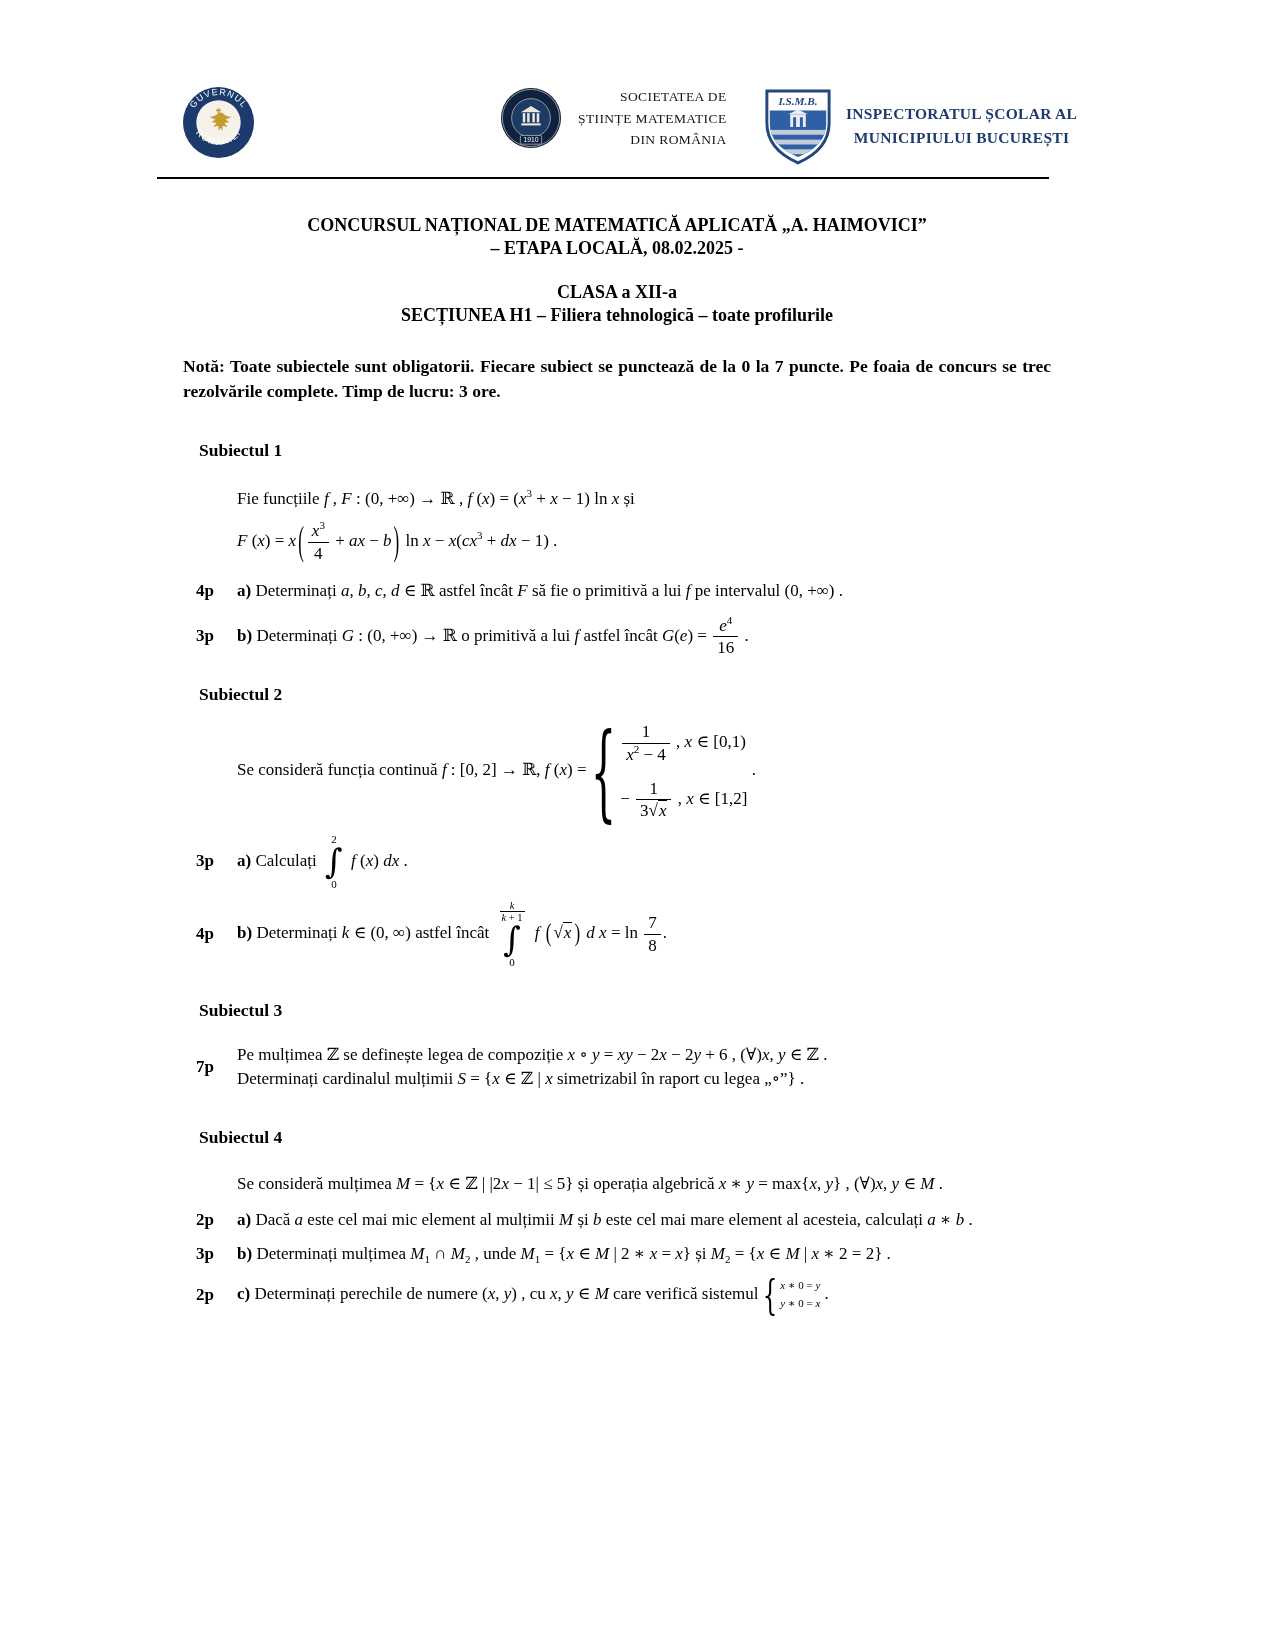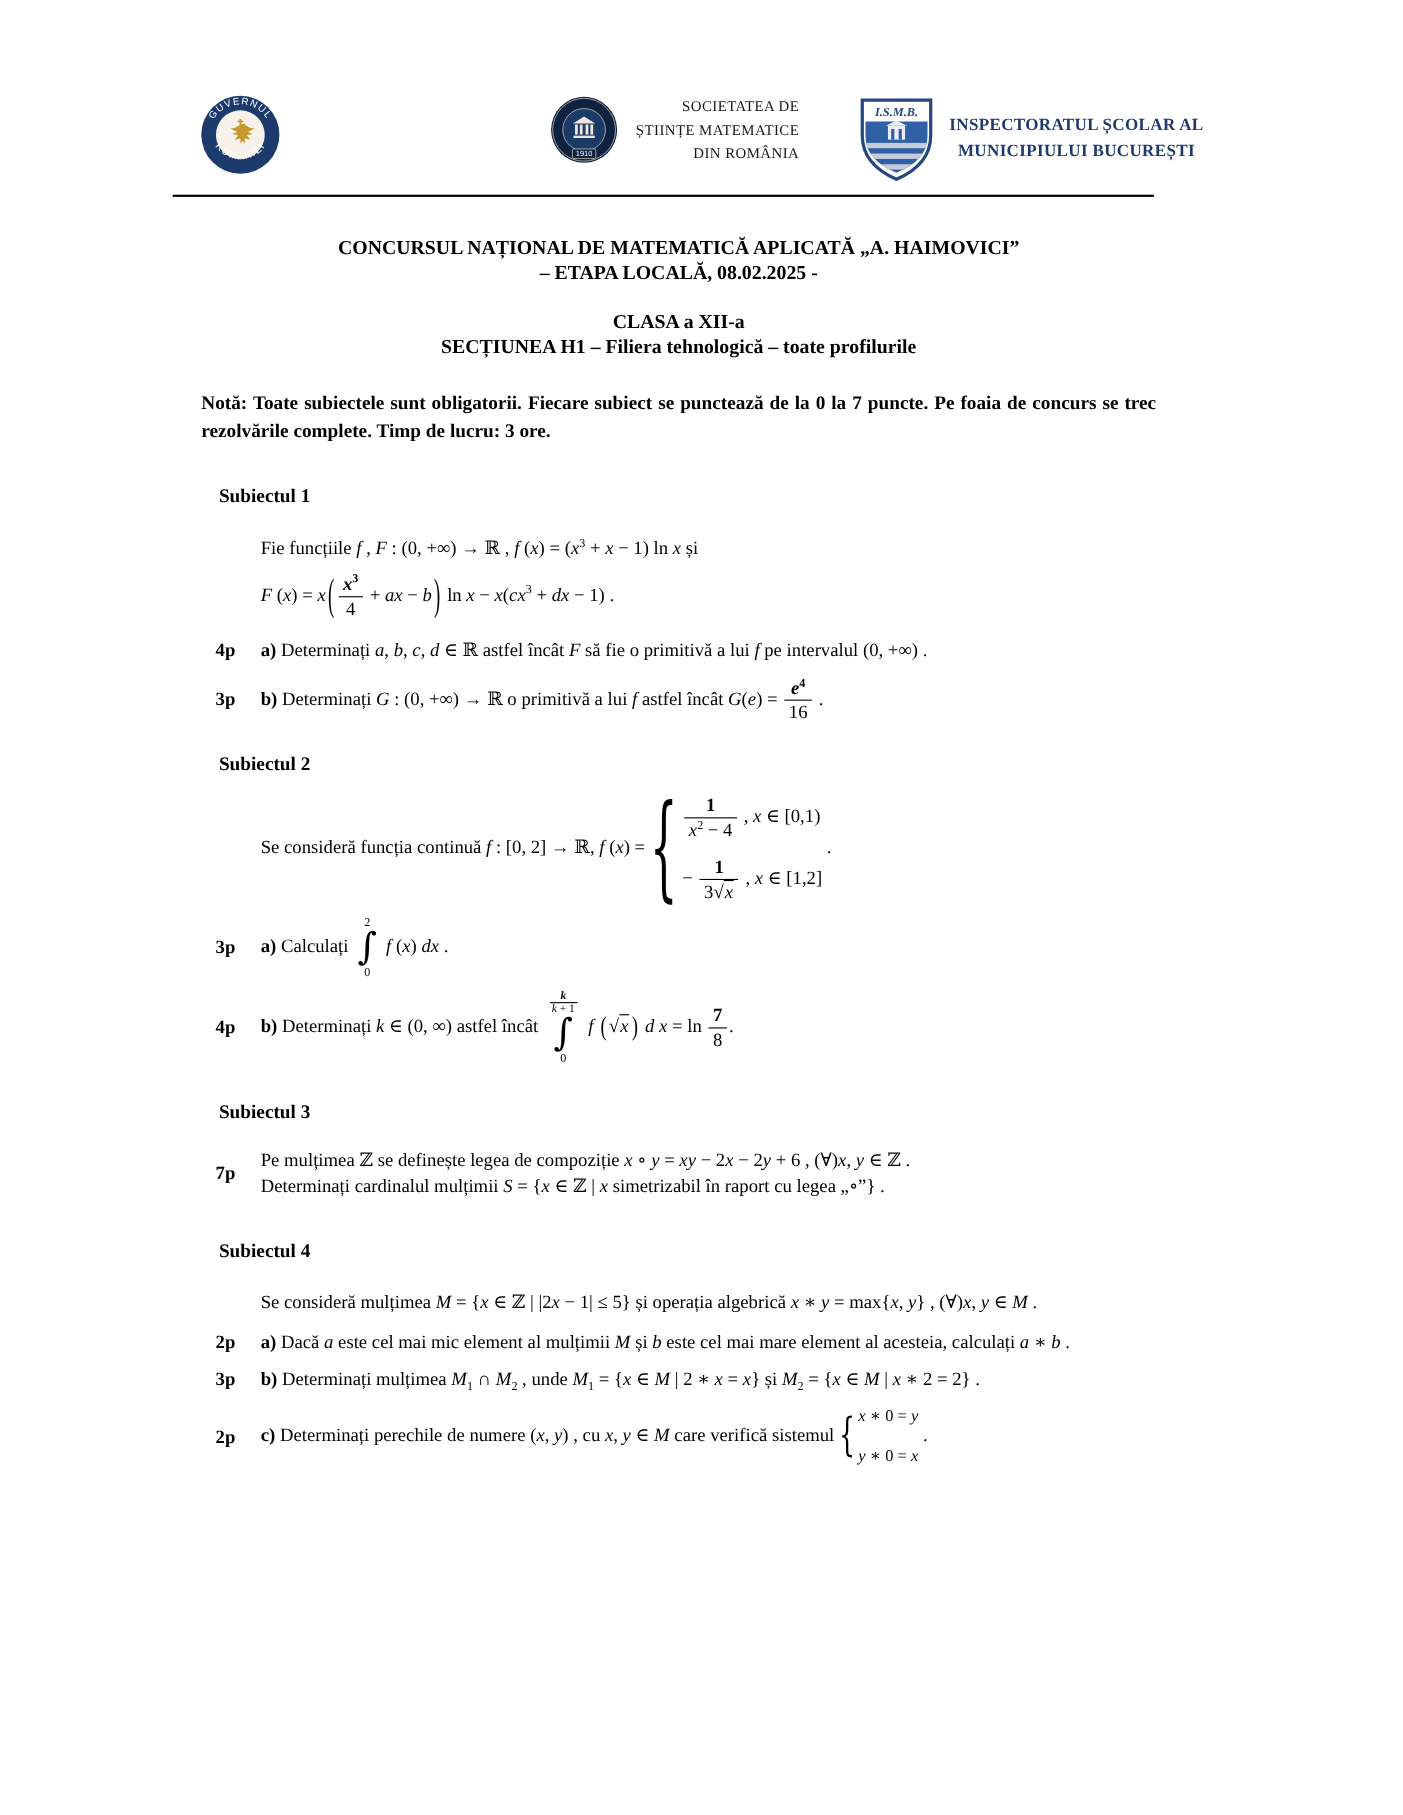--- a/index.html
+++ b/index.html
@@ -5,21 +5,21 @@
   html,body{margin:0;padding:0;background:#ffffff;}
   .page{position:relative;width:1275px;height:1650px;background:#fff;
         font-family:"Liberation Serif","DejaVu Serif",serif;color:#000;overflow:hidden;}
 
   
   .logo-wrap{position:absolute;display:flex;align-items:center;}
   .gov-wrap{left:182px;top:86px;gap:9px;}
   .gov-text{color:#1f3b6e;font-weight:600;font-size:17px;line-height:1.4;letter-spacing:.3px;}
   .ssmr-wrap{left:500px;top:86px;gap:16px;}
   .ssmr-text{color:#151515;font-size:13.5px;line-height:1.6;letter-spacing:.4px;text-align:right;}
-  .ismb-wrap{left:780px;top:86px;gap:13px;}
+  .ismb-wrap{left:763px;top:86px;gap:13px;}
   .ismb-text{color:#1f3b6e;font-weight:700;font-size:15.5px;line-height:1.55;letter-spacing:.3px;text-align:center;}
   .rule{position:absolute;left:157px;top:177px;width:892px;border:none;border-top:2px solid #000;margin:0;}
 
   
   .main{position:absolute;left:183px;top:198px;width:868px;font-size:17px;line-height:1.42;}
   .title-block{text-align:center;font-weight:700;font-size:18px;line-height:1.3;}
   .title-gap{height:20px;}
   .note{font-weight:700;font-size:17.5px;line-height:1.45;text-align:justify;}
   .subj{font-weight:700;font-size:17.5px;margin:16px;}
   .para{margin-left:54px;}
@@ -27,42 +27,42 @@
   .row.vcenter{align-items:center;}
   .pts{font-weight:700;padding-left:13px;}.mt10{margin-top:10px}.mt12{margin-top:12px}.mt14{margin-top:14px}
   .mt16{margin-top:16px}.mt20{margin-top:20px}.mt22{margin-top:22px}.mt24{margin-top:24px}
   .mt26{margin-top:26px}.mt30{margin-top:30px}.mt34{margin-top:34px}
 
   
   i{font-style:italic;}
   sup{font-size:11px;line-height:0;}
   sub{font-size:11px;line-height:0;}
   .frac{display:inline-block;vertical-align:middle;text-align:center;line-height:1.15;padding:0 2px;}
-  .frac .n{display:block;border-bottom:1.2px solid #000;padding:0 4px 1px;font-weight:bold;}
+  .frac .n{display:block;border-bottom:1.2px solid #000;padding:0 4px 1px;}
   .frac .d{display:block;padding:1px 4px 0;}
   .frac.fs{font-size:10.5px;line-height:1.05;}
   .frac.fs .n{border-bottom-width:1px;padding:0 2px;}
   .frac.fs .d{padding:0 2px;}
   .bp{display:inline-block;transform:scaleY(2.35);transform-origin:center;vertical-align:middle;
       font-weight:300;margin:0 2px;}
   .bp.m{transform:scaleY(1.45);}
   .dint{display:inline-flex;flex-direction:column;align-items:center;vertical-align:middle;
         margin:0 4px;line-height:1;}
   .dint .lim{font-size:11px;line-height:1.15;}
   .dint .sgn{font-size:34px;line-height:.95;font-family:"DejaVu Serif",serif;}
   .sqrt{white-space:nowrap;}
   .sqrt .under{border-top:1.2px solid #000;padding:0 1px;}
   .cases{display:inline-flex;align-items:center;vertical-align:middle;}
   .cases .brace{display:inline-block;transform-origin:center;font-family:"DejaVu Serif",serif;
                 font-weight:300;line-height:1;}
   .cases .rows{display:inline-flex;flex-direction:column;text-align:left;}
   .cases.big .brace{font-size:40px;transform:scaleY(2.6);margin-right:4px;}
   .cases.big .rows{row-gap:14px;}
   .cases.sys .brace{font-size:23px;transform:scaleY(1.8);margin-right:3px;}
-  .cases.sys .rows{row-gap:14px;font-size:15px;}
+  .cases.sys .rows{row-gap:2px;font-size:11px;}
 </style>
 </head>
 <body>
 
 <div class="page">
 
   <div class="logo-wrap gov-wrap">
     <svg viewBox="0 0 74 74" width="73" height="73">
       <circle cx="37" cy="37" r="36" fill="#1d3a6d"></circle>
       <circle cx="37" cy="37" r="22.5" fill="#f6f2e9"></circle>

